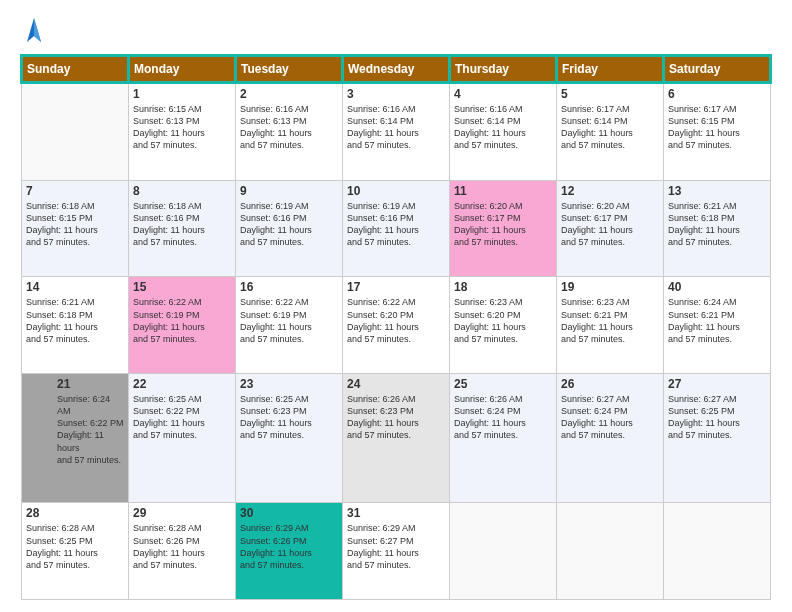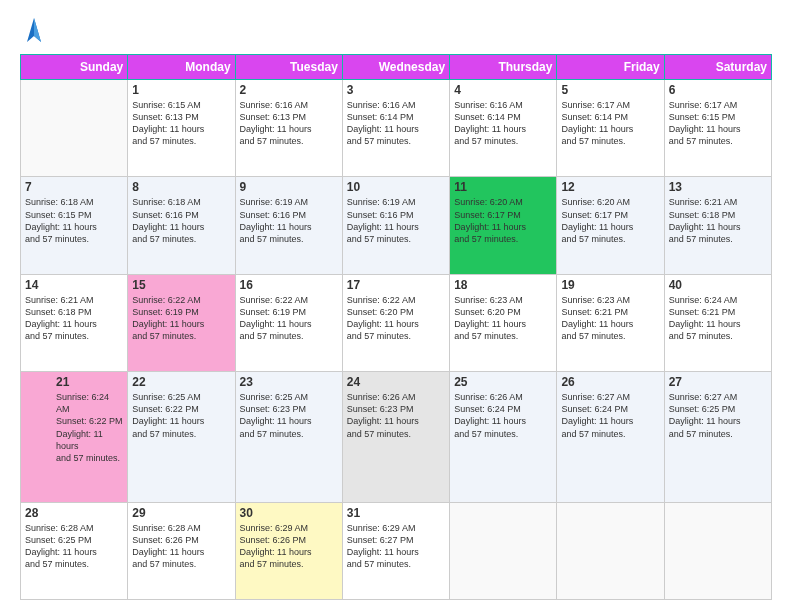--- a/index.html
+++ b/index.html
@@ -47,27 +47,27 @@
       color: #555;
     }
     .calendar {
       flex: 1;
       border: 1px solid #ccc;
       border-collapse: collapse;
       width: 100%;
       table-layout: fixed;
     }
     .calendar th {
-      background: #d946ef;
+      background: #a16207;
       color: #fff;
       font-size: 12px;
       font-weight: bold;
       padding: 5px 4px;
-      text-align: right;
-      border: 1px solid #14b8a6;
+      text-align: left;
+      border: 3px solid #14b8a6;
     }
     .calendar td {
       border: 1px solid #ccc;
       vertical-align: top;
       padding: 3px 4px;
       font-size: 9.5px;
       color: #333;
       background: #fff;
     }
     .day-num {
@@ -196,21 +196,21 @@
 Daylight: 11 hours
 and 57 minutes.</div>
           </td>
           <td style="background: rgb(240, 244, 250); margin-top: 48px;">
             <span class="day-num">10</span>
             <div class="cell-info" style="white-space: pre-line;">Sunrise: 6:19 AM
 Sunset: 6:16 PM
 Daylight: 11 hours
 and 57 minutes.</div>
           </td>
-          <td style="background: #22c55e;">
+          <td style="background: #f9a8d4;">
             <span class="day-num">11</span>
             <div class="cell-info" style="white-space: pre-line;">Sunrise: 6:20 AM
 Sunset: 6:17 PM
 Daylight: 11 hours
 and 57 minutes.</div>
           </td>
           <td style="background: rgb(240, 244, 250);">
             <span class="day-num">12</span>
             <div class="cell-info" style="white-space: pre-line;">Sunrise: 6:20 AM
 Sunset: 6:17 PM
@@ -270,21 +270,21 @@
           </td>
           <td style="background: rgb(255, 255, 255);">
             <span class="day-num">40</span>
             <div class="cell-info" style="white-space: pre-line;">Sunrise: 6:24 AM
 Sunset: 6:21 PM
 Daylight: 11 hours
 and 57 minutes.</div>
           </td>
         </tr>
         <tr>
-          <td style="background: #f9a8d4; padding-left: 35px;">
+          <td style="background: #a3a3a3; padding-left: 35px;">
             <span class="day-num">21</span>
             <div class="cell-info" style="white-space: pre-line;">Sunrise: 6:24 AM
 Sunset: 6:22 PM
 Daylight: 11 hours
 and 57 minutes.</div>
           </td>
           <td style="background: rgb(240, 244, 250);">
             <span class="day-num">22</span>
             <div class="cell-info" style="white-space: pre-line;">Sunrise: 6:25 AM
 Sunset: 6:22 PM
@@ -335,21 +335,21 @@
 Daylight: 11 hours
 and 57 minutes.</div>
           </td>
           <td style="background: rgb(255, 255, 255);">
             <span class="day-num">29</span>
             <div class="cell-info" style="white-space: pre-line;">Sunrise: 6:28 AM
 Sunset: 6:26 PM
 Daylight: 11 hours
 and 57 minutes.</div>
           </td>
-          <td style="background: #fef9c3; margin-left: 28px;">
+          <td style="background: #14b8a6; margin-left: 28px;">
             <span class="day-num">30</span>
             <div class="cell-info" style="white-space: pre-line;">Sunrise: 6:29 AM
 Sunset: 6:26 PM
 Daylight: 11 hours
 and 57 minutes.</div>
           </td>
           <td style="background: rgb(255, 255, 255);">
             <span class="day-num">31</span>
             <div class="cell-info" style="white-space: pre-line;">Sunrise: 6:29 AM
 Sunset: 6:27 PM

